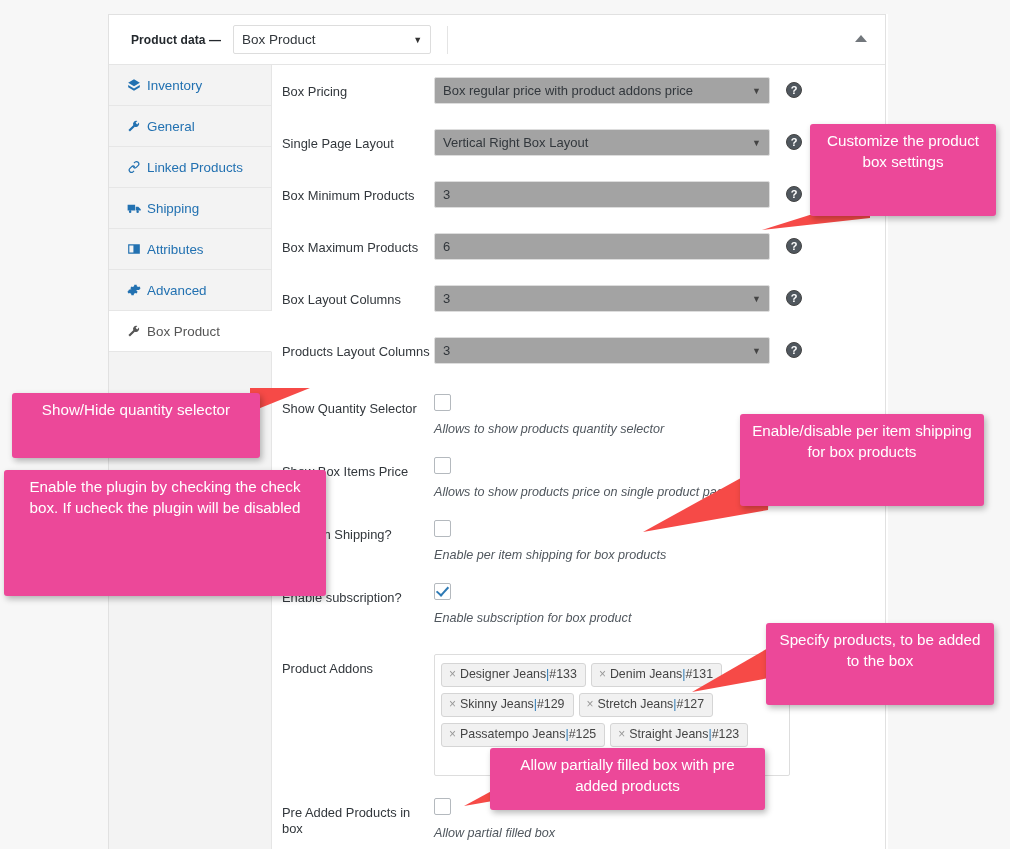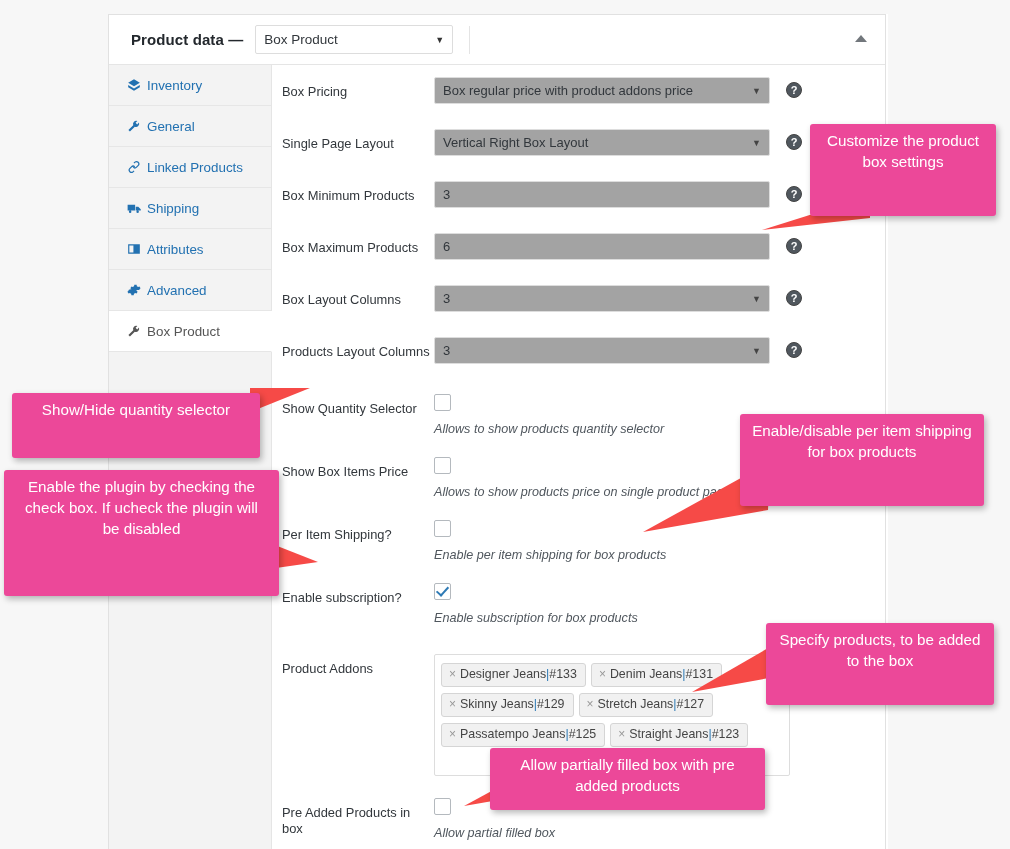--- a/index.html
+++ b/index.html
@@ -19,21 +19,21 @@
     position:absolute;left:108px;top:14px;width:778px;height:835px;
     background:#ffffff;border:1px solid #e1e1e1;border-bottom:none;
     box-sizing:border-box;
   }
   .panel-header{
     height:50px;border-bottom:1px solid #e5e5e5;
     display:flex;align-items:center;padding:0 16px 0 22px;position:relative;
     background:#fff;box-sizing:border-box;
   }
   .panel-title{
-    font-size:15px;color:#23282d;font-weight:bold;white-space:nowrap;
+    font-size:12px;color:#23282d;font-weight:bold;white-space:nowrap;
     letter-spacing:.1px;
   }
   .type-select{
     margin-left:12px;width:198px;height:29px;
     border:1px solid #ddd;background:#fff;border-radius:2px;
     display:flex;align-items:center;padding:0 8px;position:relative;
     font-size:13.5px;color:#32373c;box-sizing:border-box;
   }
   .type-select .caret{position:absolute;right:8px;font-size:9px;color:#333;}
   .hdr-divider{width:1px;height:28px;background:#e4e4e4;margin-left:16px;}
@@ -299,21 +299,21 @@
           <span class="cb"></span>
           <div class="desc">Enable per item shipping for box products</div>
         </div>
       </div>
       <div class="rowsp-s"></div>
 
       <div class="row">
         <div class="lab">Enable subscription?</div>
         <div class="ctl">
           <span class="cb checked"></span>
-          <div class="desc">Enable subscription for box products</div>
+          <div class="desc">Enable subscription for box product</div>
         </div>
       </div>
       <div style="height:28px"></div>
 
       <div class="row">
         <div class="lab">Product Addons</div>
         <div class="ctl">
           <div class="tagbox" id="tagbox"><span class="tag"><span class="x">×</span><span>Designer Jeans</span><span class="pipe">|</span><span>#133</span></span><span class="tag"><span class="x">×</span><span>Denim Jeans</span><span class="pipe">|</span><span>#131</span></span><span class="tag"><span class="x">×</span><span>Skinny Jeans</span><span class="pipe">|</span><span>#129</span></span><span class="tag"><span class="x">×</span><span>Stretch Jeans</span><span class="pipe">|</span><span>#127</span></span><span class="tag"><span class="x">×</span><span>Passatempo Jeans</span><span class="pipe">|</span><span>#125</span></span><span class="tag"><span class="x">×</span><span>Straight Jeans</span><span class="pipe">|</span><span>#123</span></span></div>
         </div>
       </div>
@@ -341,21 +341,21 @@
 <svg class="tail" style="left:250px;top:386px;width:62px;height:34px;" viewBox="0 0 62 34">
   <path d="M0 2 L60 2 L0 26 Z" fill="#f64a47"></path>
 </svg>
 <div class="callout" style="left:12px;top:393px;width:248px;height:65px;">
   <span>Show/Hide quantity selector</span>
 </div>
 
 <svg class="tail" style="left:262px;top:540px;width:60px;height:36px;" viewBox="0 0 60 36">
   <path d="M0 0 L56 22 L0 30 Z" fill="#f64a47"></path>
 </svg>
-<div class="callout" style="left:4px;top:470px;width:275px;height:126px;padding:6px 18px;">
+<div class="callout" style="left:4px;top:470px;width:322px;height:126px;padding:6px 18px;">
   <span>Enable the plugin by checking the check box. If ucheck the plugin will be disabled</span>
 </div>
 
 <svg class="tail" style="left:640px;top:462px;width:130px;height:74px;" viewBox="0 0 130 74">
   <path d="M130 0 L128 48 L3 70 Z" fill="#f64a47"></path>
 </svg>
 <div class="callout" style="left:740px;top:414px;width:244px;height:92px;">
   <span>Enable/disable per item shipping for box products</span>
 </div>
 

